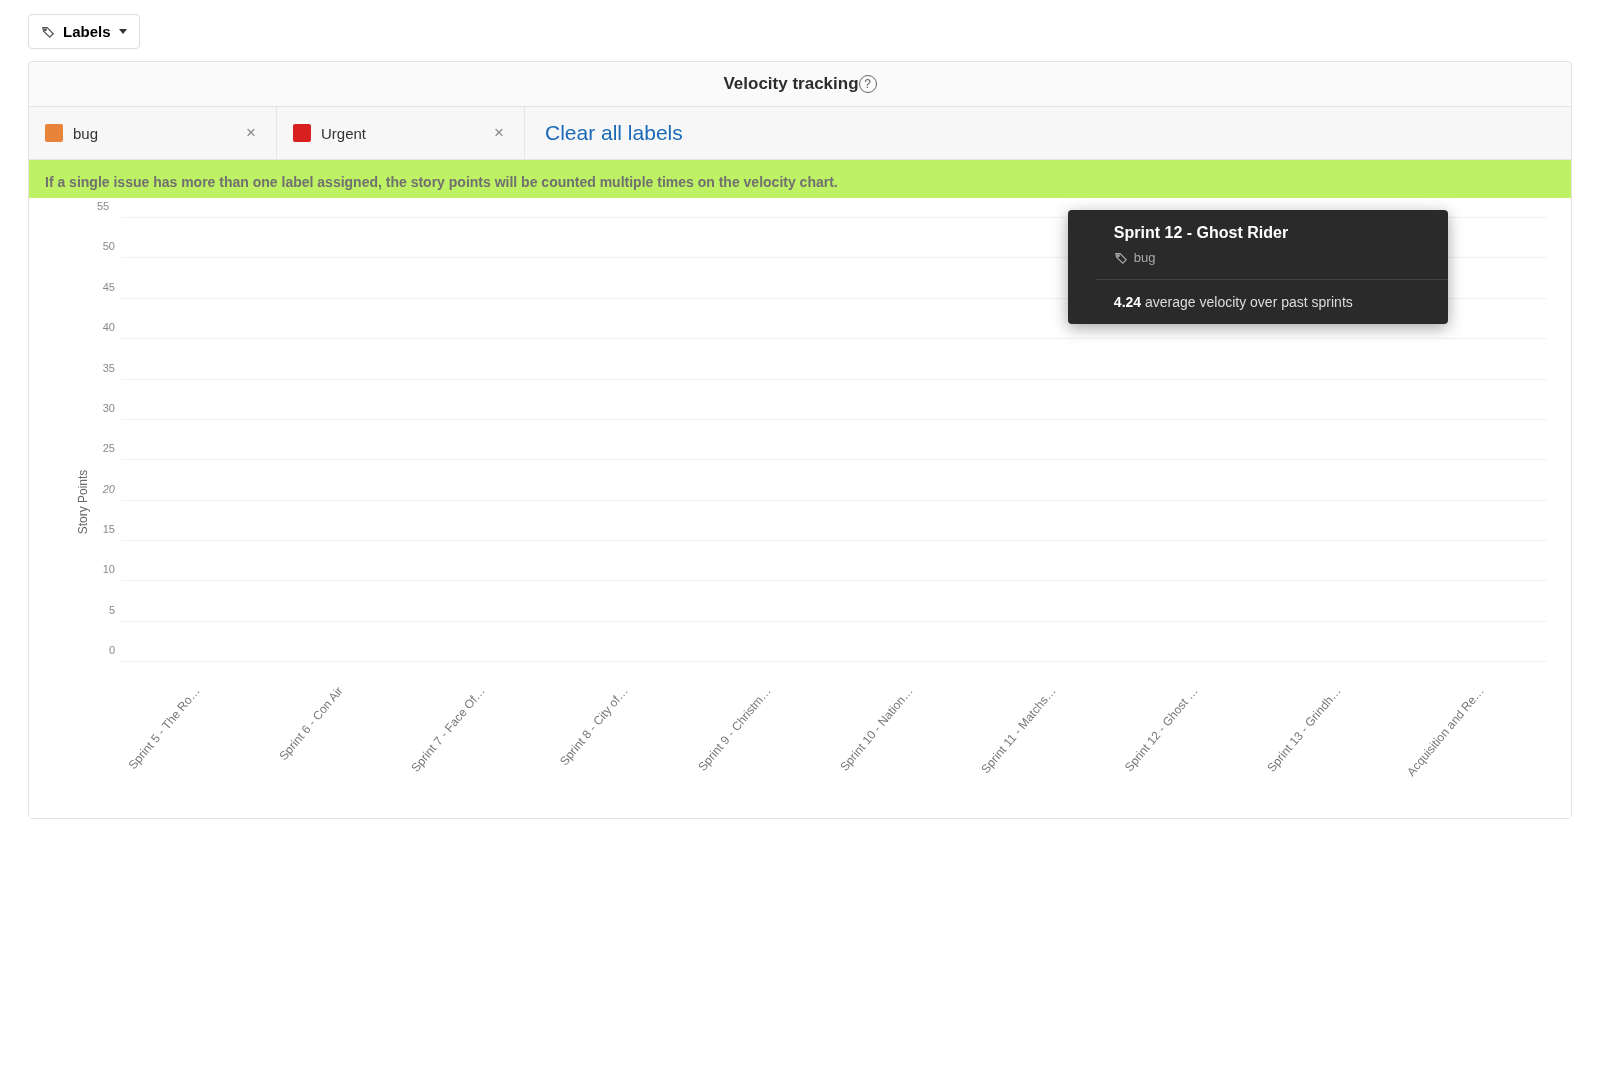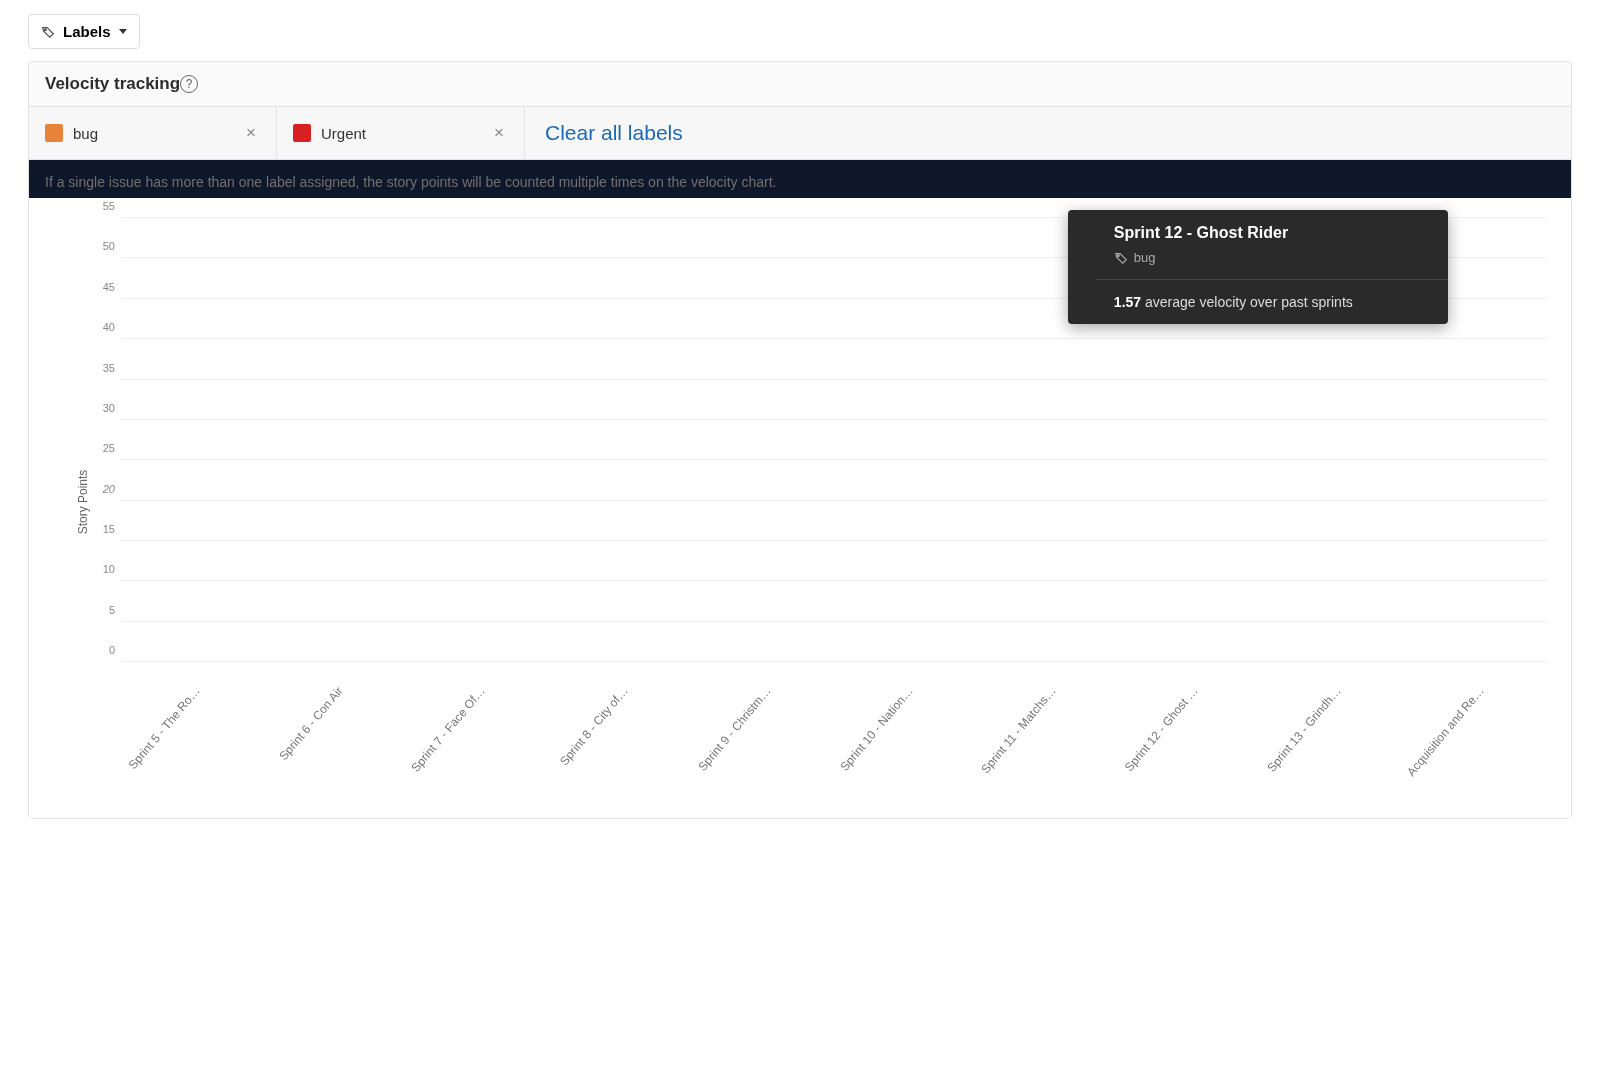--- a/index.html
+++ b/index.html
@@ -31,21 +31,21 @@
     border-top: 5px solid #333;
   }
   .panel {
     margin-top: 12px;
     border: 1px solid #e3e3e3;
     border-radius: 4px;
     background: #fafafa;
   }
   .panel-header {
     display: flex;
-    justify-content: flex-start;
+    justify-content: center;
     align-items: center;
     padding: 12px 16px;
   }
   .panel-title {
     font-size: 17px;
     font-weight: 600;
     color: #2c2c2c;
   }
   .help-circle {
     width: 18px; height: 18px;
@@ -83,22 +83,23 @@
     padding: 14px 20px;
     cursor: pointer;
     font-size: 21px;
     display: flex;
     align-items: center;
   }
   .note {
     padding: 14px 16px 8px;
     color: #707070;
     font-size: 14px;
-    background: #0f172a;
+    background: #bef264;
     border-top: 1px solid #e3e3e3;
+    font-weight: bold;
   }
   .chart-wrap {
     position: relative;
     background: #fff;
     padding: 4px 16px 16px 16px;
   }
   .chart {
     position: relative;
     height: 600px;
     margin-left: 42px;
@@ -280,21 +281,21 @@
           <div class="ytick" style="bottom: 53.5714%;">30</div>
           <div class="gridline" style="bottom: 62.5%;"></div>
           <div class="ytick" style="bottom: 62.5%;">35</div>
           <div class="gridline" style="bottom: 71.4286%;"></div>
           <div class="ytick" style="bottom: 71.4286%;">40</div>
           <div class="gridline" style="bottom: 80.3571%;"></div>
           <div class="ytick" style="bottom: 80.3571%;">45</div>
           <div class="gridline" style="bottom: 89.2857%;"></div>
           <div class="ytick" style="bottom: 89.2857%;">50</div>
           <div class="gridline" style="bottom: 98.2143%;"></div>
-          <div class="ytick" style="bottom: 98.2143%;">55</div>
+          <div class="ytick" style="bottom: 98.2143%; text-align: center;">55</div>
           <div class="bars">
             <div class="bar-slot">
               <div class="bar-pair">
                 <div class="bar-half">
                   <div class="seg grey" style="bottom: 0px; height: 51.7857%;"></div>
                 </div>
                 <div class="bar-half"></div>
               </div>
             </div>
             <div class="bar-slot">
@@ -427,21 +428,21 @@
             <span class="tag-icon">
               <svg viewBox="0 0 16 16" fill="none" stroke="#aaa" stroke-width="1.3">
                 <path d="M2 3 L7 3 L14 10 L10 14 L3 7 Z"></path>
                 <circle cx="5" cy="5.5" r="1" fill="#aaa"></circle>
               </svg>
             </span>
             <span>bug</span>
           </div>
         </div>
         <div class="tt-sec tt-row">
-          <strong>1.57</strong> <span>average velocity over past sprints</span>
+          <strong>4.24</strong> <span>average velocity over past sprints</span>
         </div>
       </div>
 
     </div>
   </div>
 </div>
 
 
 
 

